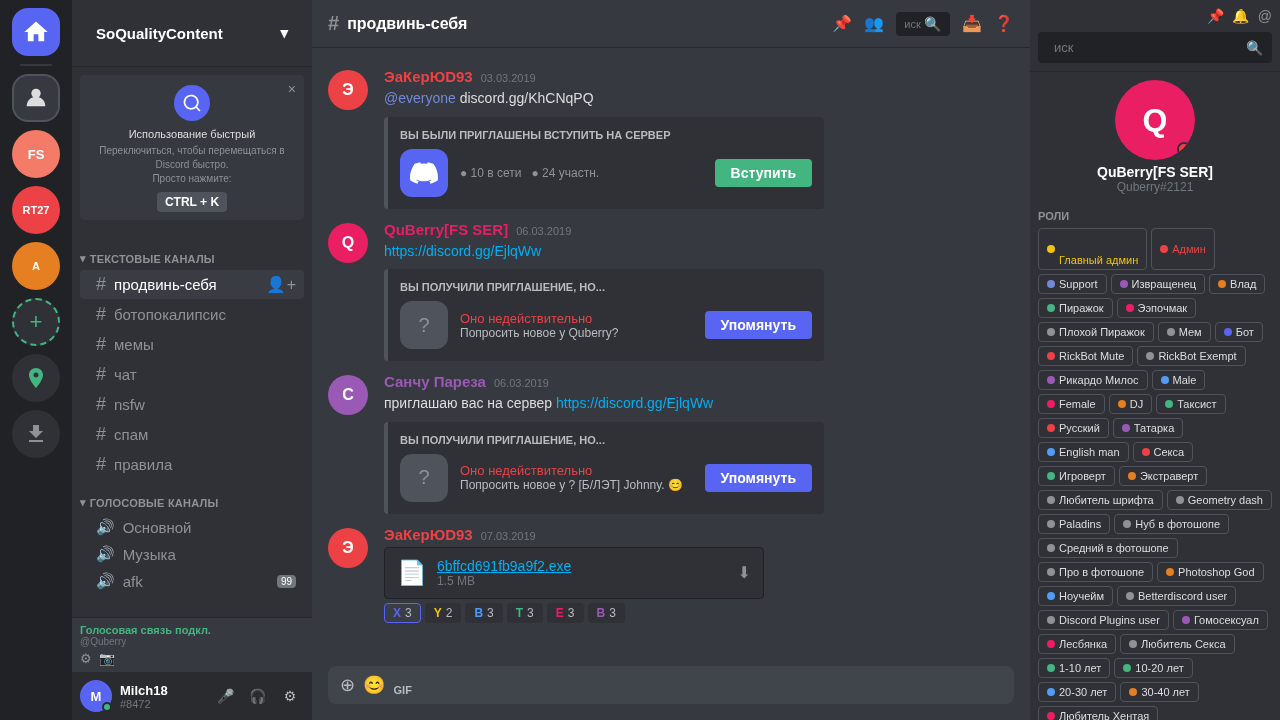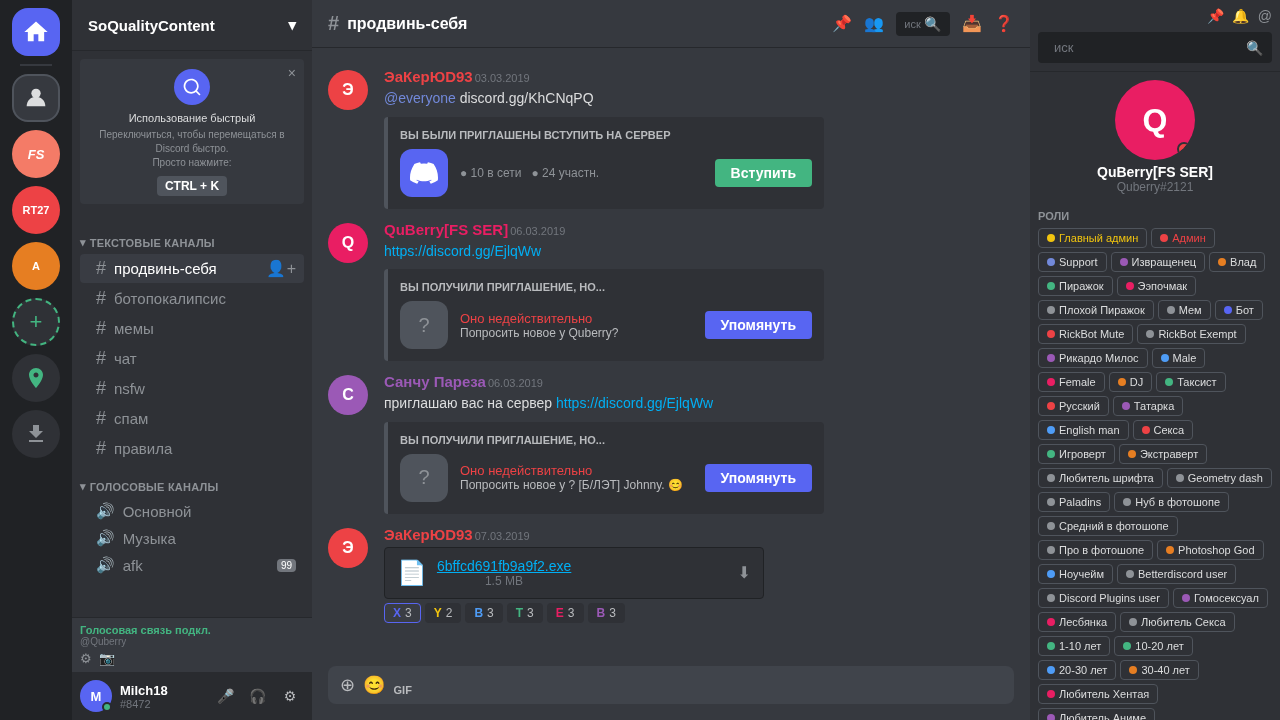--- a/index.html
+++ b/index.html
@@ -35,21 +35,21 @@
 
     
     .channel-sidebar {
       width: 240px;
       background: #2f3136;
       display: flex;
       flex-direction: column;
       flex-shrink: 0;
     }
     .server-header {
-      padding: 16px;
+      padding: 24px;
       border-bottom: 1px solid #26282c;
       font-weight: 700;
       font-size: 15px;
       color: #fff;
       display: flex;
       align-items: center;
       justify-content: space-between;
       cursor: pointer;
     }
     .channel-list { flex: 1; overflow-y: auto; padding: 8px 0; }
@@ -130,21 +130,21 @@
     .chat-header-name { font-size: 16px; font-weight: 700; color: #fff; }
     .chat-messages { flex: 1; overflow-y: auto; padding: 16px 0; }
     
     .message-group { display: flex; gap: 16px; padding: 4px 16px; margin-bottom: 4px; }
     .message-avatar {
       width: 40px; height: 40px; border-radius: 50%; flex-shrink: 0;
       display: flex; align-items: center; justify-content: center; font-size: 16px; font-weight: bold; color: #fff;
       margin-top: 2px;
     }
     .message-content { flex: 1; min-width: 0; }
-    .message-header { display: flex; align-items: baseline; gap: 2px; margin-bottom: 4px; }
+    .message-header { display: flex; align-items: baseline; gap: 8px; margin-bottom: 4px; }
     .message-author { font-size: 15px; font-weight: 600; cursor: pointer; }
     .message-time { font-size: 11px; color: #72767d; }
     .message-text { font-size: 14px; line-height: 1.4; word-wrap: break-word; }
     .message-text a { color: #00aff4; text-decoration: none; }
 
     .invite-card {
       background: #2f3136;
       border-radius: 4px;
       padding: 12px;
       margin-top: 8px;
@@ -171,21 +171,21 @@
     .date-divider-line { flex: 1; height: 1px; background: #4f545c; }
     .date-divider-text { font-size: 12px; color: #72767d; white-space: nowrap; }
 
     .file-attachment {
       background: #2f3136; border-radius: 4px; padding: 10px 12px;
       display: flex; align-items: center; gap: 10px; margin-top: 4px;
       max-width: 380px; border: 1px solid #202225;
     }
     .file-icon { font-size: 24px; color: #8e9297; }
     .file-name { font-size: 14px; color: #00aff4; text-decoration: underline; cursor: pointer; }
-    .file-size { font-size: 12px; color: #72767d; margin-left: 48px; }
+    .file-size { font-size: 12px; color: #72767d; }
     .file-download { margin-left: auto; color: #8e9297; cursor: pointer; font-size: 16px; }
 
     .reactions { display: flex; gap: 4px; margin-top: 4px; flex-wrap: wrap; }
     .reaction {
       background: #2f3136; border-radius: 4px; padding: 2px 8px;
       display: flex; align-items: center; gap: 4px; font-size: 13px; cursor: pointer;
       border: 1px solid transparent;
     }
     .reaction-count { font-size: 12px; color: #b9bbbe; }
 
@@ -263,21 +263,21 @@
         <path d="M10 20v-6h4v6h5v-8h3L12 3 2 12h3v8z"></path>
       </svg>
   </div>
   <div class="server-divider"></div>
   <div class="server-icon active" style="background:#36393f; border:2px solid #4f545c;">
     <svg width="28" height="28" viewBox="0 0 24 24" fill="#dcddde">
         <circle cx="12" cy="8" r="4"></circle>
         <path d="M20 19c0-4.41-3.58-8-8-8s-8 3.59-8 8"></path>
       </svg>
   </div>
-  <div class="server-icon" style="background:#f47b67;font-style:italic;">
+  <div class="server-icon" style="background:#f47b67;">
     <span style="font-size:13px;font-weight:700;color:#fff;">FS</span>
   </div>
   <div class="server-icon" style="background:#ed4245;">
     <span style="font-size:11px;font-weight:700;color:#fff;">RT27</span>
   </div>
   <div class="server-icon" style="background:#e67e22;">
     <span style="font-size:11px;font-weight:700;color:#fff;">A</span>
   </div>
   <div class="server-icon" style="background:#2f3136; border:2px dashed #43b581;">
     <span style="color:#43b581;font-size:22px;font-weight:300;">+</span>
@@ -575,21 +575,21 @@
     </div>
     <div class="profile-name">QuBerry[FS SER]</div>
     <div class="profile-tag">Quberry#2121</div>
   </div>
 
   <div class="roles-section">
     <div class="roles-title">РОЛИ</div>
     <div class="roles-list">
       <div class="role-badge">
         <div class="role-dot" style="background:#f1c40f;"></div>
-        <span style="color:#f1c40f;">Главный админ</span>
+        <span style="color:#f1c40f;margin-top:22px;">Главный админ</span>
       </div>
       <div class="role-badge">
         <div class="role-dot" style="background:#ed4245;"></div>
         <span style="color:#ed4245;">Админ</span>
       </div>
       <div class="role-badge">
         <div class="role-dot" style="background:#7289da;"></div>
         <span>Support</span>
       </div>
       <div class="role-badge">

